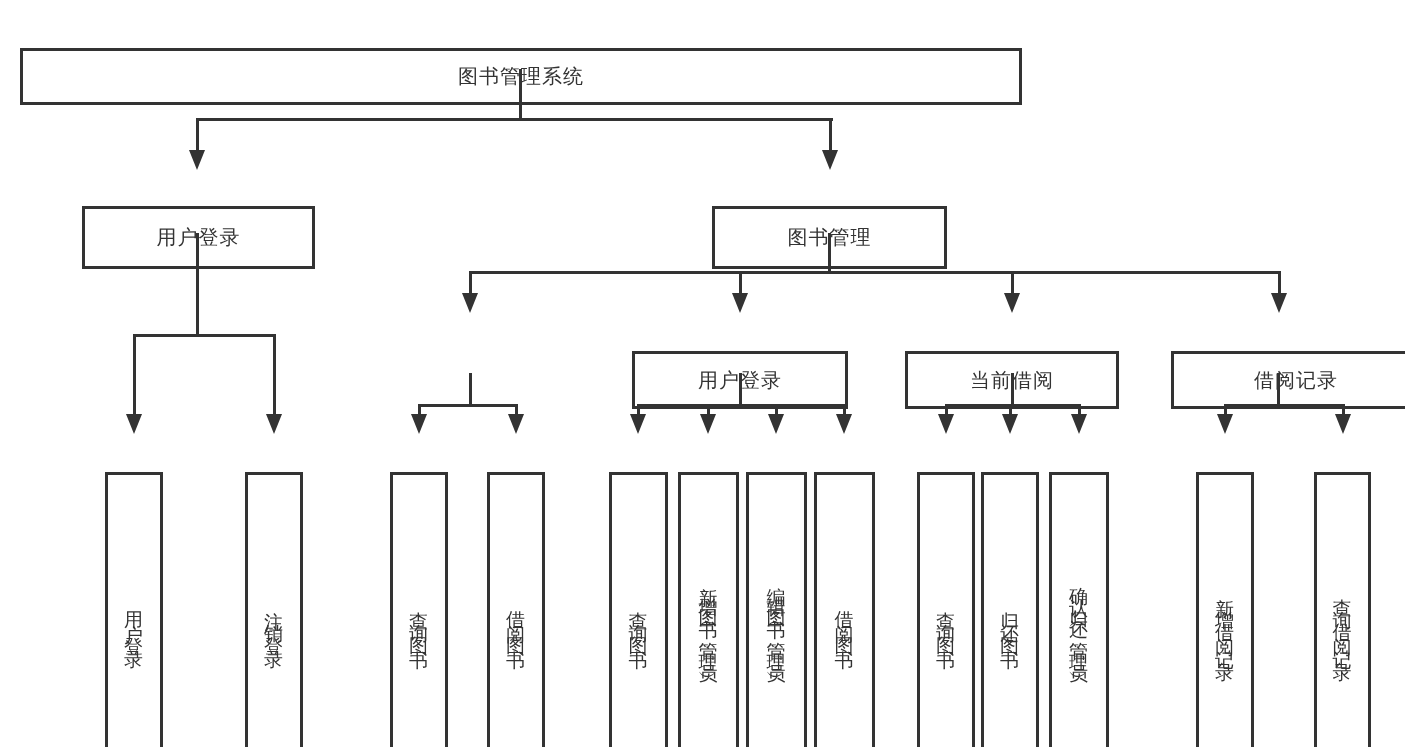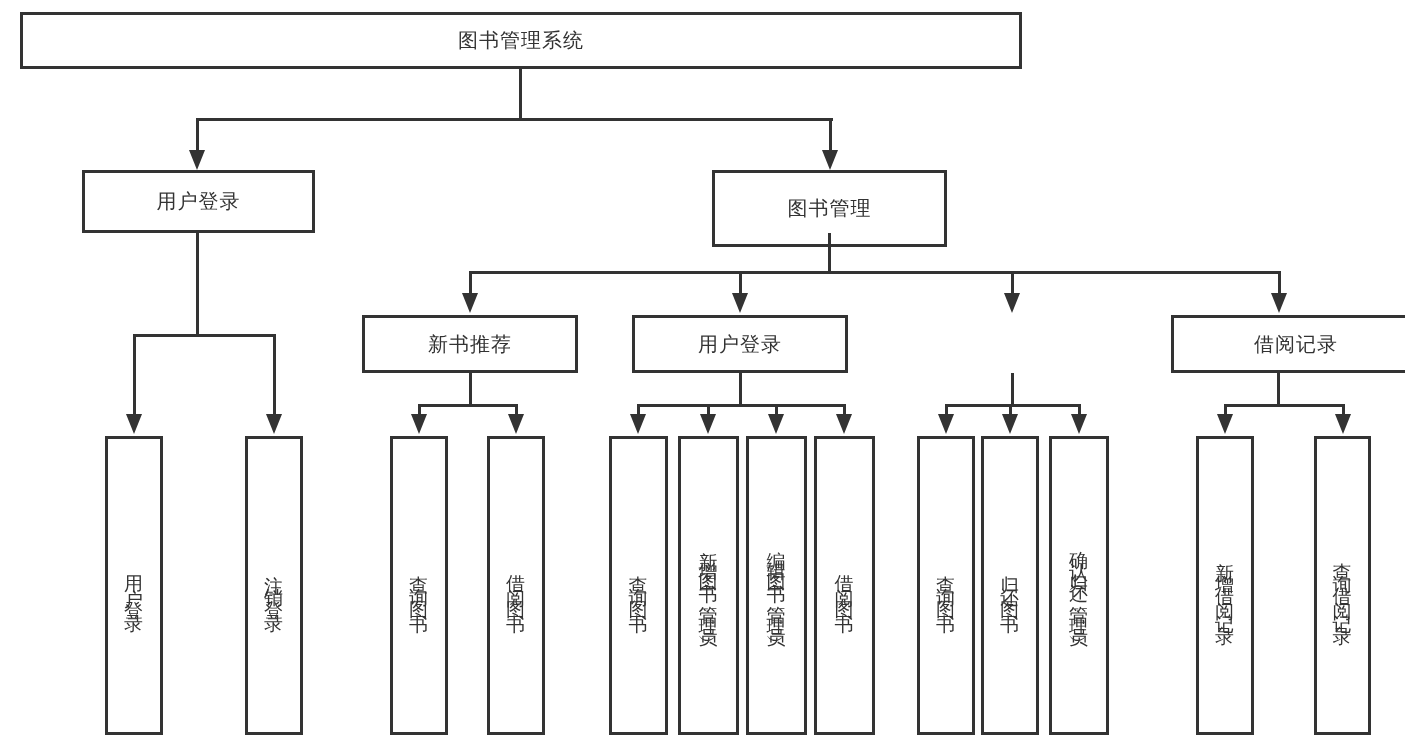--- a/index.html
+++ b/index.html
@@ -2,21 +2,21 @@
 <html><head>
 <meta charset="utf-8">
 <style>
   html,body{margin:0;padding:0;background:#ffffff;}
   .stage{
     position:relative;width:1405px;height:747px;background:#ffffff;overflow:hidden;
     font-family:"Liberation Sans","DejaVu Sans",sans-serif;color:#333333;
   }
   .box{
     position:absolute;box-sizing:border-box;border:3px solid #333333;background:#ffffff;
-    display:flex;align-items:center;justify-content:center;color:#333333;
+    display:flex;align-items:center;justify-content:center;color:#333333;margin-top:36px;
   }
   .hbox{font-size:20px;letter-spacing:1px;white-space:nowrap;}
   .vbox{
     writing-mode:vertical-lr;text-orientation:mixed;
     font-size:19px;letter-spacing:13px;line-height:1;
   }
   .vbox.long{letter-spacing:11px;}
   .vline{position:absolute;width:3px;background:#333333;}
   .hline{position:absolute;height:3px;background:#333333;}
   .ahead{
@@ -41,21 +41,21 @@
   <div class="vline" style="left:519px;top:69px;height:51px;"></div>
   <div class="hline" style="left:196px;top:118px;width:637px;"></div>
   <div class="vline" style="left:196px;top:118px;height:34px;"></div>
   <div class="ahead" style="left:189px;top:150px;"></div>
   <div class="vline" style="left:829px;top:118px;height:34px;"></div>
   <div class="ahead" style="left:822px;top:150px;"></div>
 
   <div class="box hbox" style="left:82px;top:170px;width:233px;height:63px;">
     <span>用户登录</span>
   </div>
-  <div class="box hbox" style="left:712px;top:170px;width:235px;height:77px;">
+  <div class="box hbox" style="left:712px;top:170px;width:235px;height:63px;">
     <span>图书管理</span>
   </div>
 
   <div class="vline" style="left:196px;top:233px;height:104px;"></div>
   <div class="hline" style="left:133px;top:334px;width:143px;"></div>
   <div class="vline" style="left:133px;top:334px;height:82px;"></div>
   <div class="ahead" style="left:126px;top:414px;"></div>
   <div class="vline" style="left:273px;top:334px;height:82px;"></div>
   <div class="ahead" style="left:266px;top:414px;"></div>
 
@@ -63,25 +63,25 @@
   <div class="hline" style="left:469px;top:271px;width:812px;"></div>
   <div class="vline" style="left:469px;top:271px;height:24px;"></div>
   <div class="ahead" style="left:462px;top:293px;"></div>
   <div class="vline" style="left:739px;top:271px;height:24px;"></div>
   <div class="ahead" style="left:732px;top:293px;"></div>
   <div class="vline" style="left:1011px;top:271px;height:24px;"></div>
   <div class="ahead" style="left:1004px;top:293px;"></div>
   <div class="vline" style="left:1278px;top:271px;height:24px;"></div>
   <div class="ahead" style="left:1271px;top:293px;"></div>
 
-  <div class="box hbox" style="left:362px;top:315px;width:216px;height:58px;">
-    <span>新书推荐</span>
-  </div>
   <div class="box hbox" style="left:632px;top:315px;width:216px;height:58px;">
     <span>用户登录</span>
+  </div>
+  <div class="box hbox" style="left:905px;top:315px;width:214px;height:58px;">
+    <span>当前借阅</span>
   </div>
   <div class="box hbox" style="left:1171px;top:315px;width:250px;height:58px;">
     <span>借阅记录</span>
   </div>
 
   <div class="vline" style="left:469px;top:373px;height:34px;"></div>
   <div class="hline" style="left:418px;top:404px;width:100px;"></div>
   <div class="vline" style="left:418px;top:404px;height:12px;"></div>
   <div class="ahead" style="left:411px;top:414px;"></div>
   <div class="vline" style="left:515px;top:404px;height:12px;"></div>

